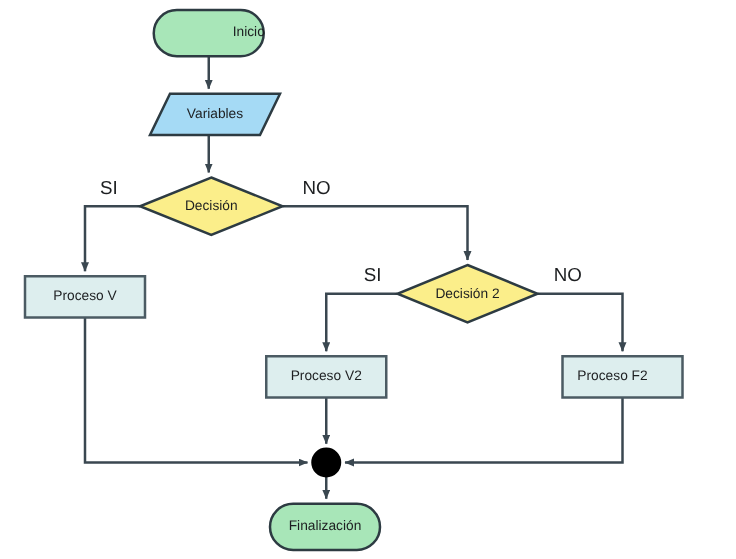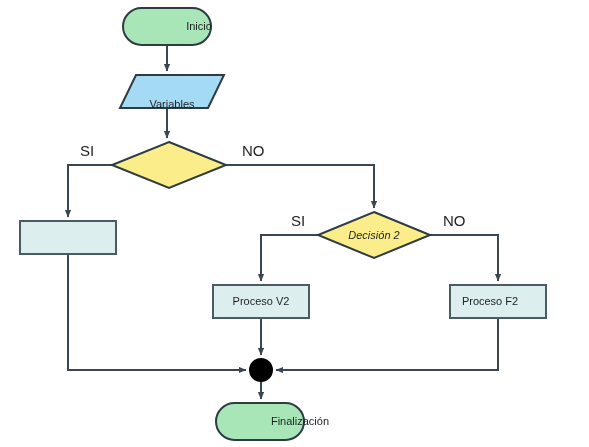--- a/index.html
+++ b/index.html
@@ -98,31 +98,33 @@
       <rect x="450" y="285" width="96" height="33" fill="#ddeeee" stroke="#4b5b63" stroke-width="2"></rect>
 
       <circle cx="261" cy="370" r="11" fill="#000000" stroke="#000000" stroke-width="2"></circle>
 
       <rect x="216" y="403" width="88" height="37" rx="18.5" ry="18.5" fill="#a8e6b8" stroke="#2d3b42" stroke-width="2"></rect>
     </g>
   </svg>
 
   <div class="node-label" style="left:123px; top:8px; width:88px; height:37px;padding-left:32px;">Inicio</div>
 
-  <div class="node-label" style="left:120px; top:88px; width:104px; height:33px;">Variables</div>
+  <div class="node-label" style="left:120px; top:75px; width:104px; height:33px;">Variables</div>
 
+  <div class="node-label" style="left:112px; top:142px; width:114px; height:46px;">Decisión</div>
 
+  <div class="node-label" style="left:20px; top:221px; width:96px; height:33px;">Proceso V</div>
 
-  <div class="node-label" style="left:318px; top:212px; width:112px; height:46px;font-style:italic;">Decisión 2</div>
+  <div class="node-label" style="left:318px; top:212px; width:112px; height:46px;">Decisión 2</div>
 
   <div class="node-label" style="left:213px; top:285px; width:96px; height:33px;text-align:right;">Proceso V2</div>
 
   <div class="node-label" style="left:450px; top:285px; width:80px; height:33px;">Proceso F2</div>
 
-  <div class="node-label" style="left:216px; top:403px; width:88px; height:37px;margin-left:40px;">Finalización</div>
+  <div class="node-label" style="left:216px; top:403px; width:88px; height:37px;">Finalización</div>
 
   <div class="edge-label" style="left:80px; top:143px;">SI</div>
 
   <div class="edge-label" style="left:242px; top:143px;">NO</div>
 
   <div class="edge-label" style="left:291px; top:213px;">SI</div>
 
   <div class="edge-label" style="left:443px; top:213px;">NO</div>
 
 </div>

